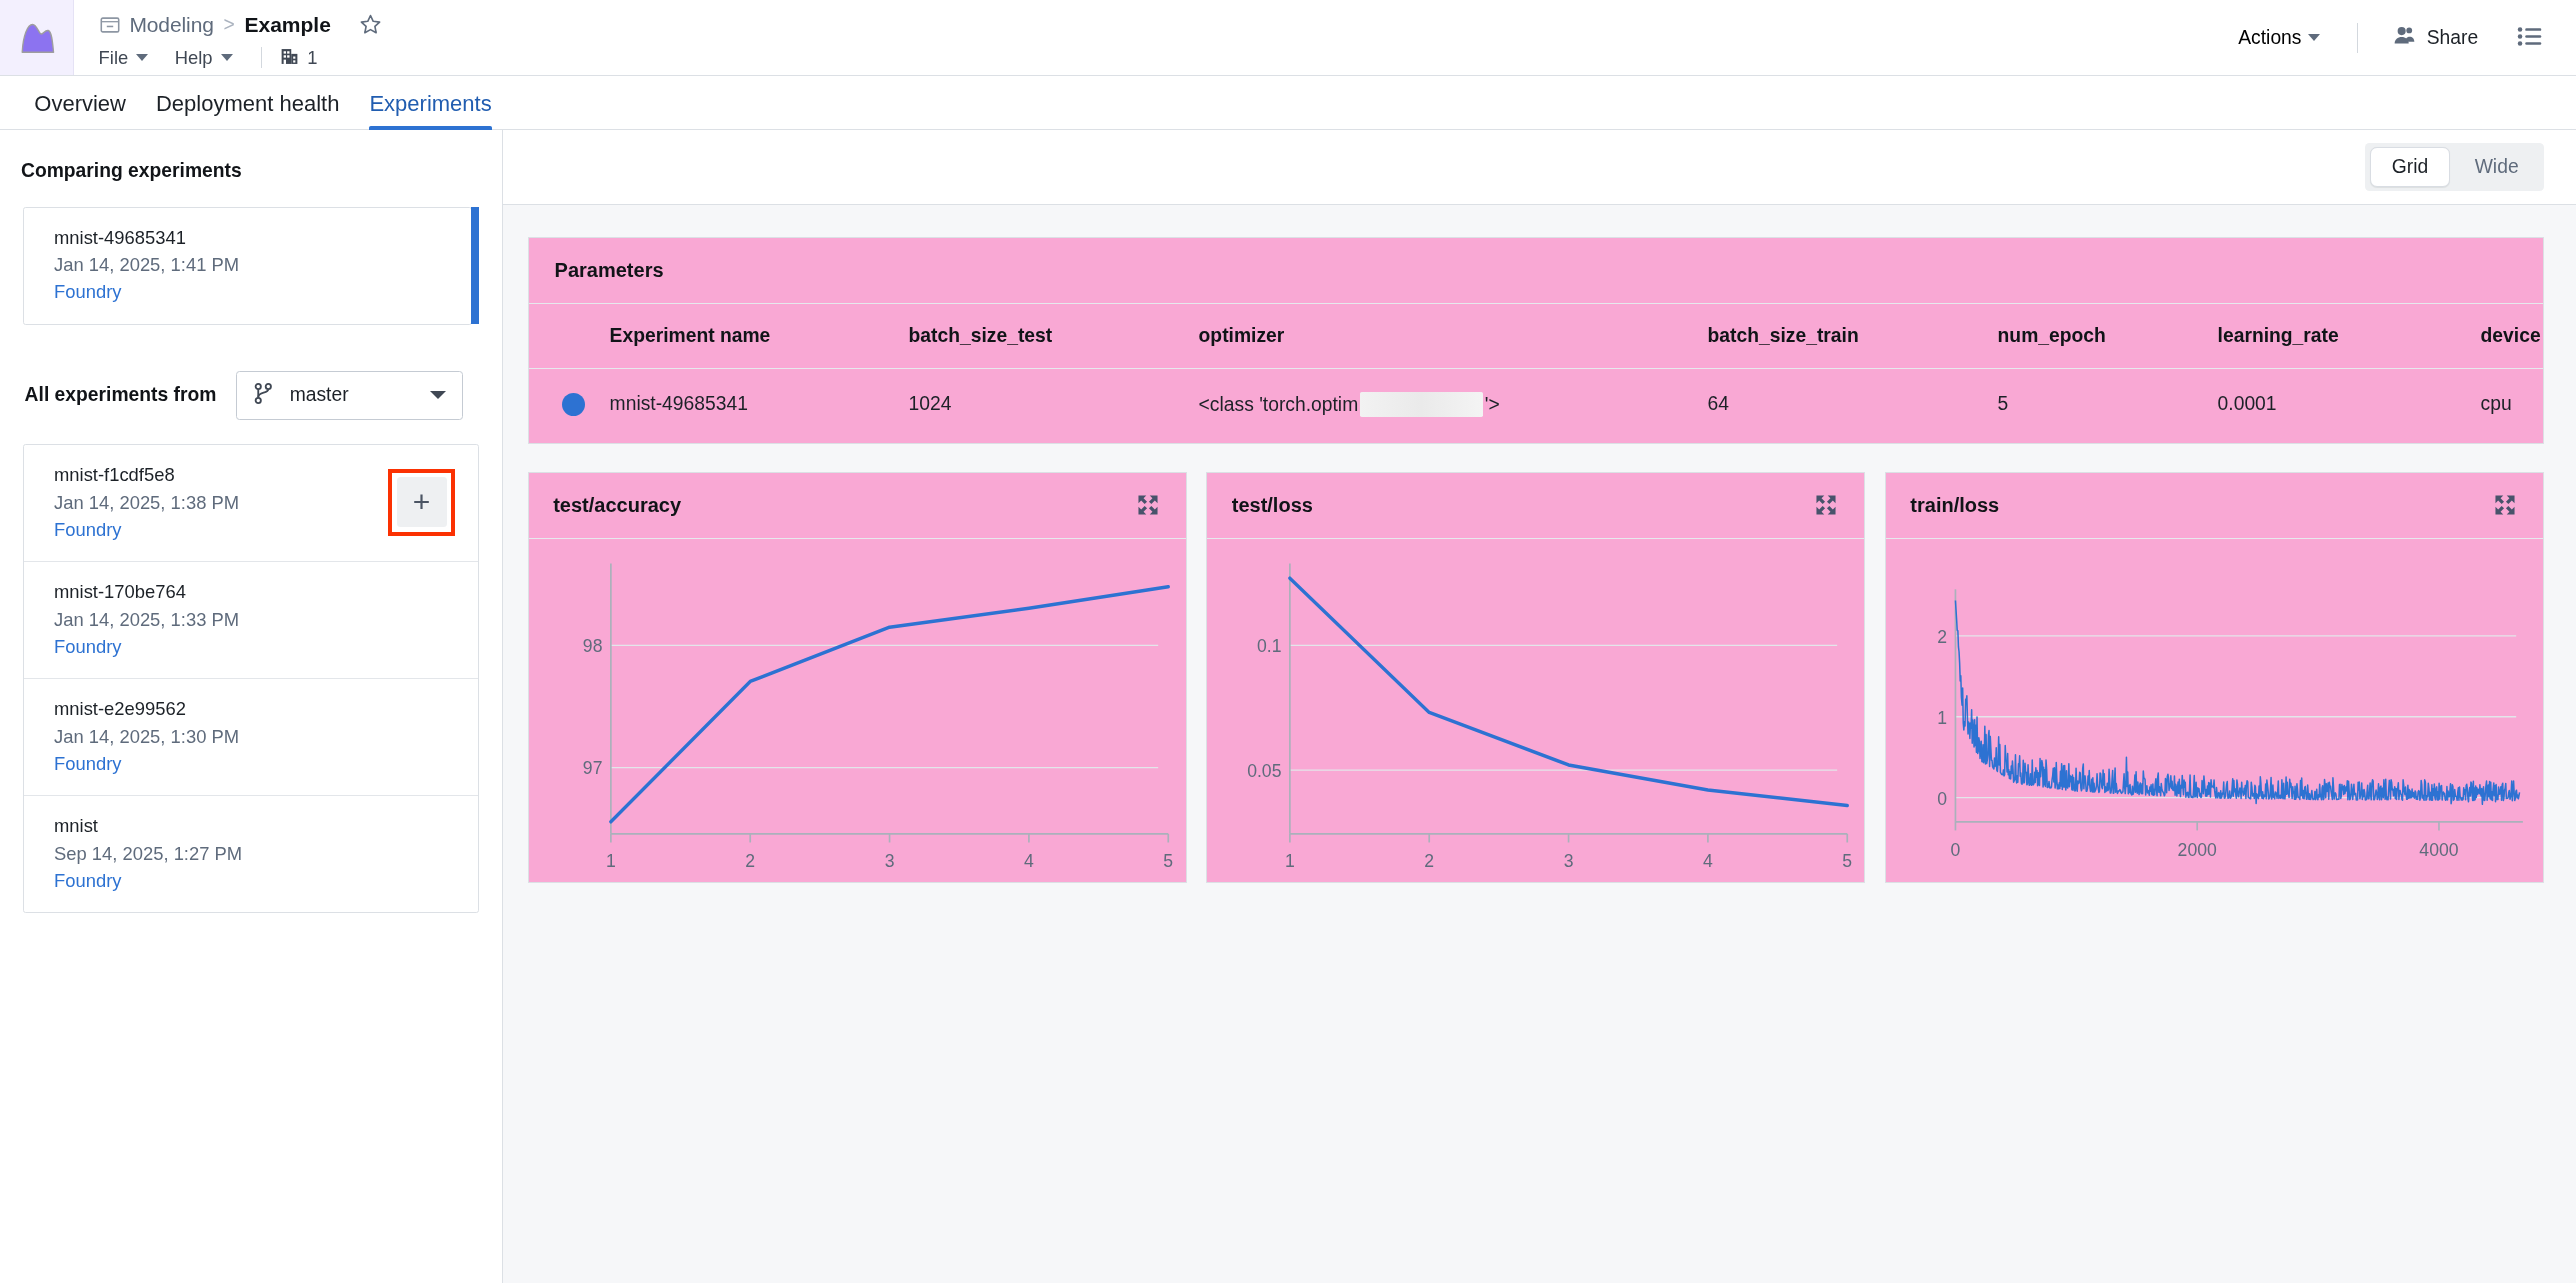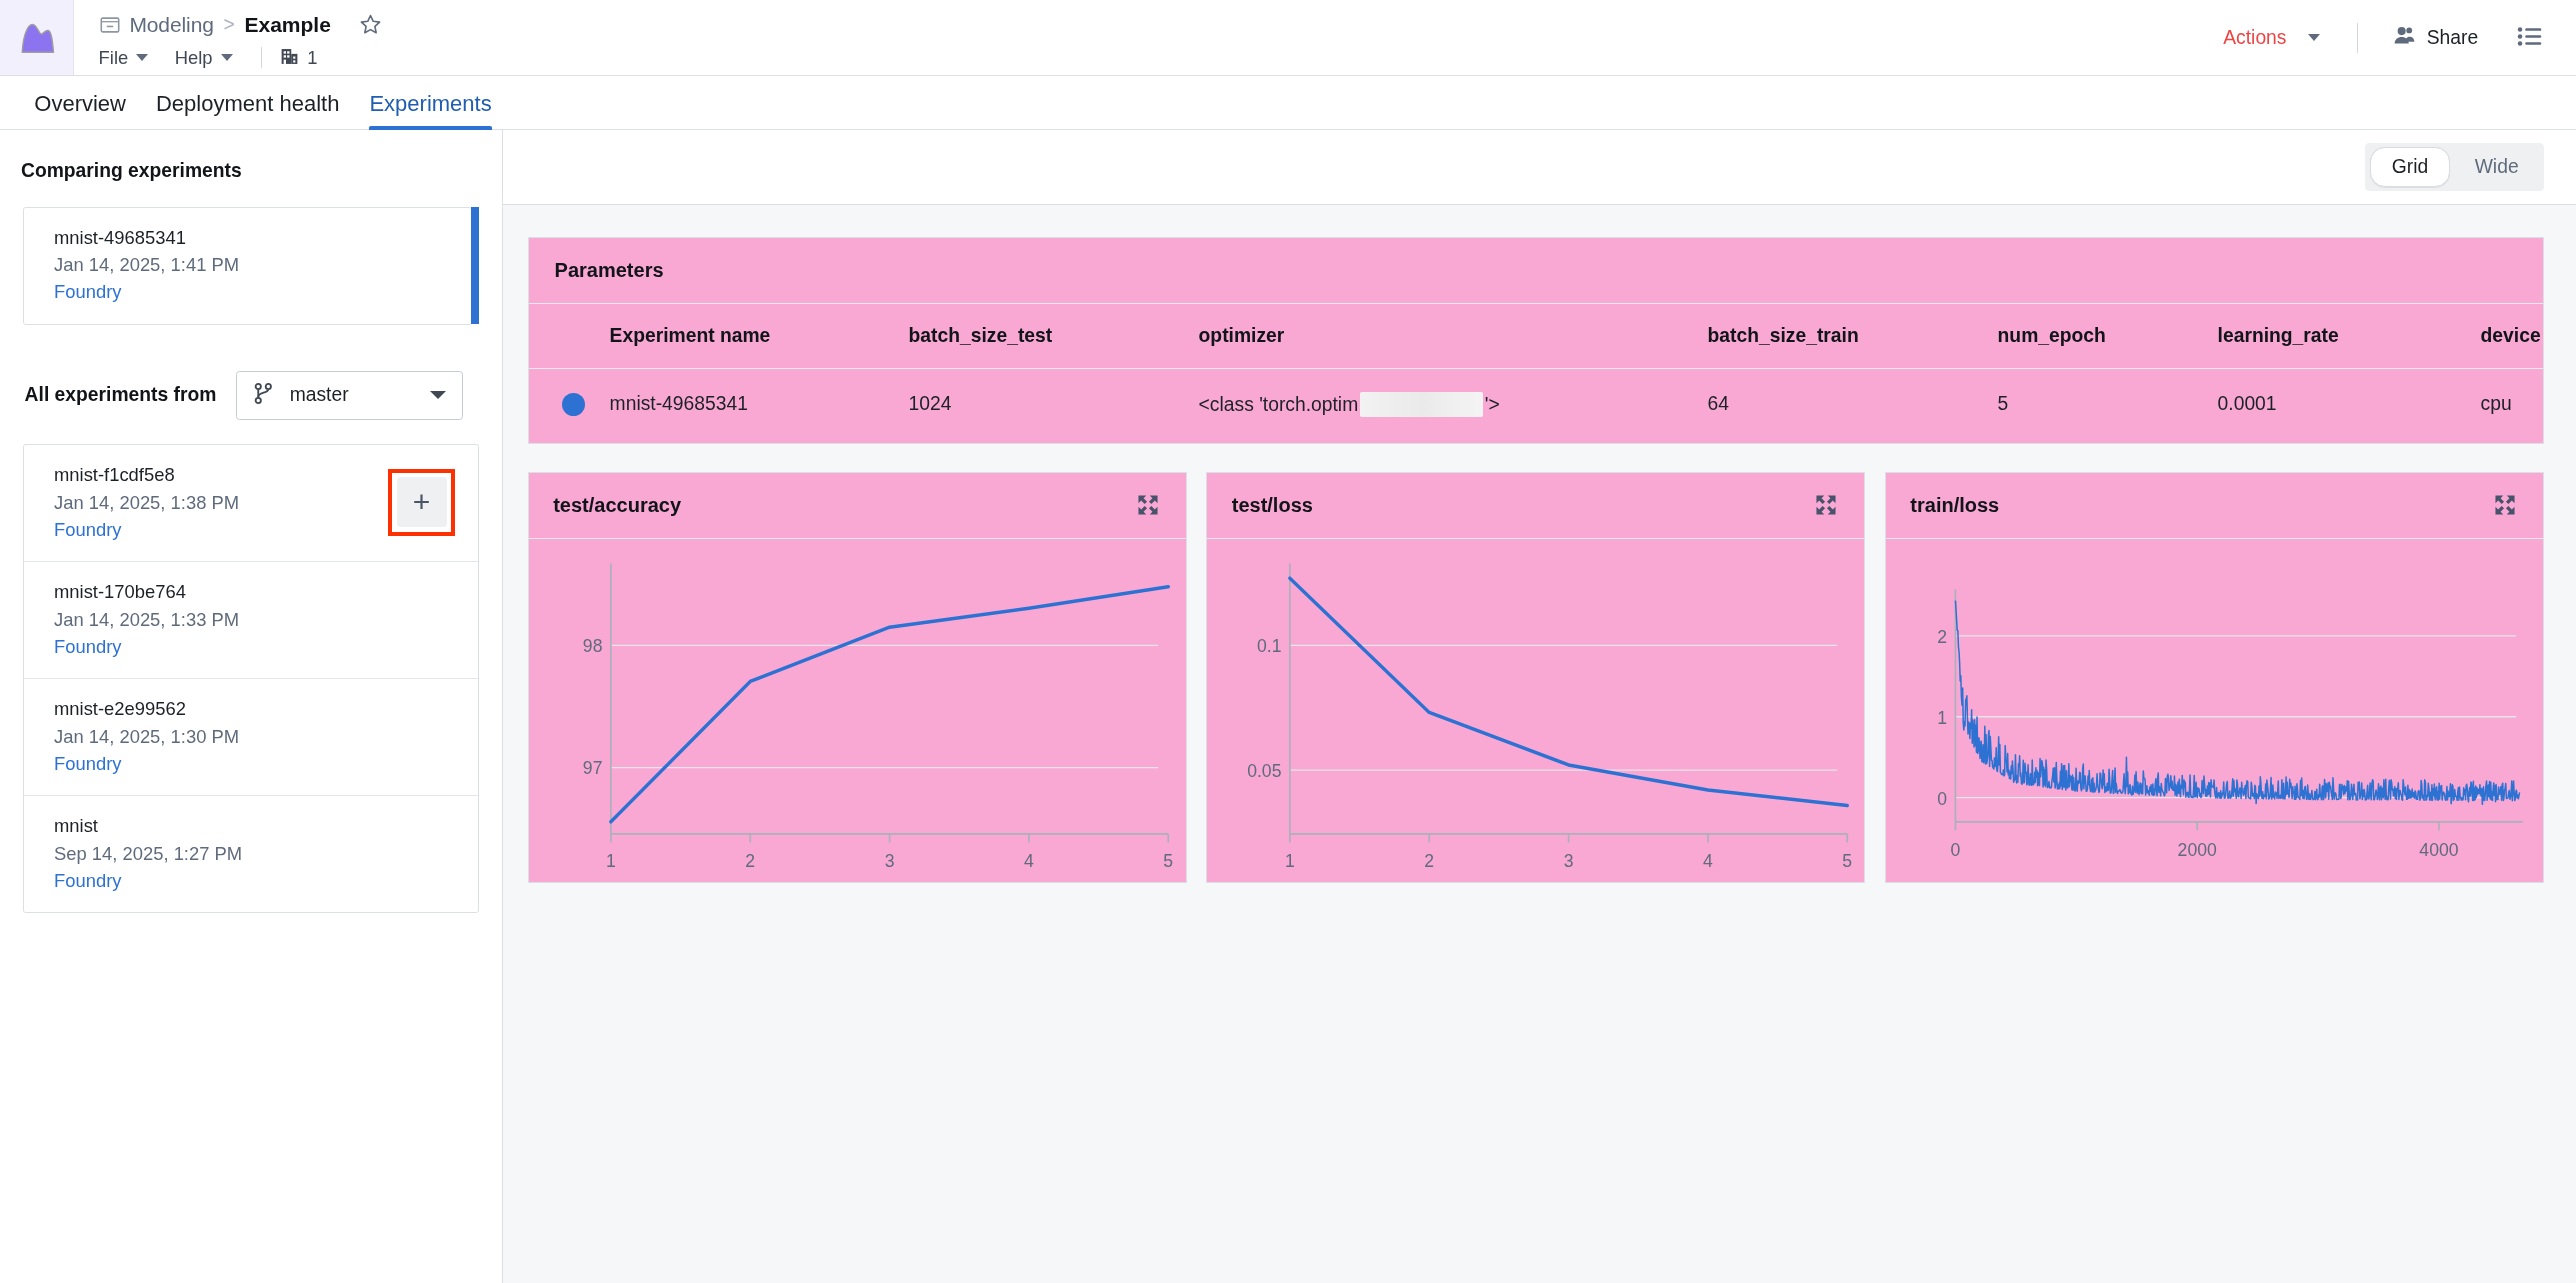--- a/index.html
+++ b/index.html
@@ -60,22 +60,22 @@
   }
   .org-chip { display: flex; align-items: center; gap: 7px; }
   .org-count { font-size: 18.4px; color: #404854; }
 
   .topbar-right {
     margin-left: auto;
     display: flex; align-items: center; gap: 0;
     padding-right: 26px;
   }
   .actions-btn {
-    display: flex; align-items: center; gap: 22px;
-    font-size: 19.3px; color: #ef4444; padding: 8.8px 12.3px;
+    display: flex; align-items: center; gap: 7px;
+    font-size: 19.3px; color: #000000; padding: 8.8px 12.3px;
   }
   .tb-divider { width: 0.9px; height: 30px; background: #d3d8de; margin: 0 24.6px; }
   .share-btn { display: flex; align-items: center; gap: 10.5px; font-size: 19.3px; color: #1c2127; padding: 7px 8.8px; }
   .list-icon-btn { padding: 7px; margin-left: 23px; }
 
   
   .tabs {
     height: 54px;
     display: flex; align-items: flex-end;
     padding-left: 19.3px;
@@ -172,21 +172,21 @@
     border-bottom: 0.9px solid #dce0e5;
     display: flex; align-items: center; justify-content: flex-end;
     padding-right: 32px;
   }
   .segmented {
     background: #eef0f2; border-radius: 4.4px; padding: 4.4px;
     display: flex; align-items: center; gap: 3.5px;
   }
   .seg-opt {
     font-size: 19.3px; color: #5f6b7c;
-    padding: 8px 21px; border-radius: 15px;
+    padding: 8px 21px; border-radius: 7px;
   }
   .seg-opt.active {
     background: #fff; color: #1c2127;
     border: 0.9px solid #d9dde3;
     box-shadow: 0 0.9px 0.9px rgba(17,20,24,0.08);
   }
 
   .main-scroll { padding: 32px 32px 0 24.6px; overflow: hidden; }
 
   .card {

